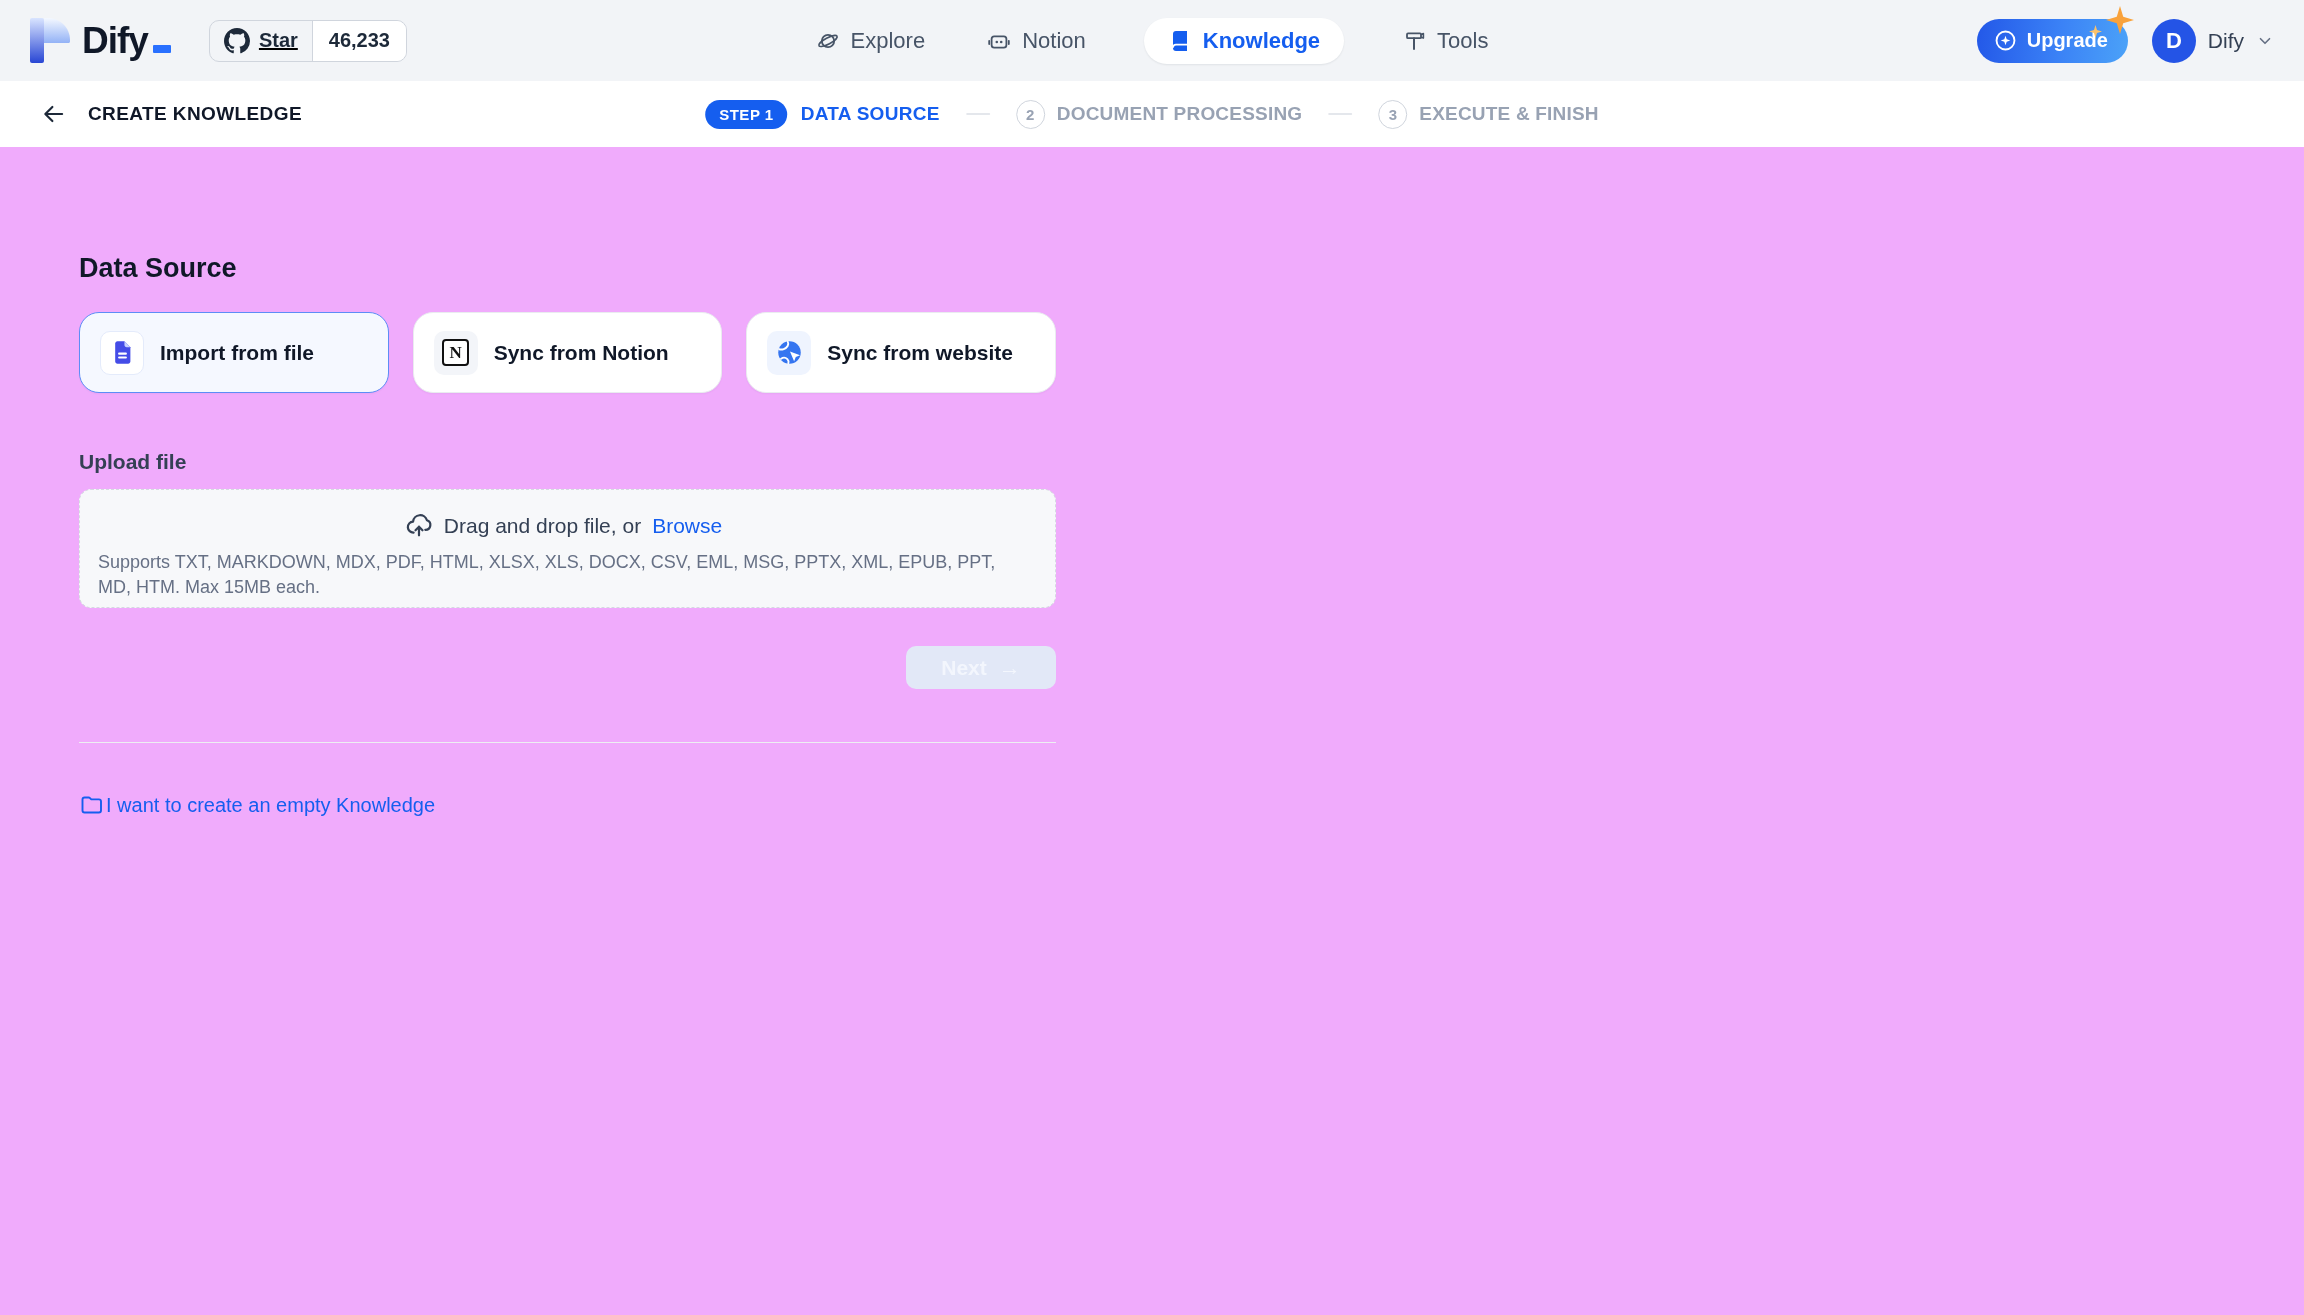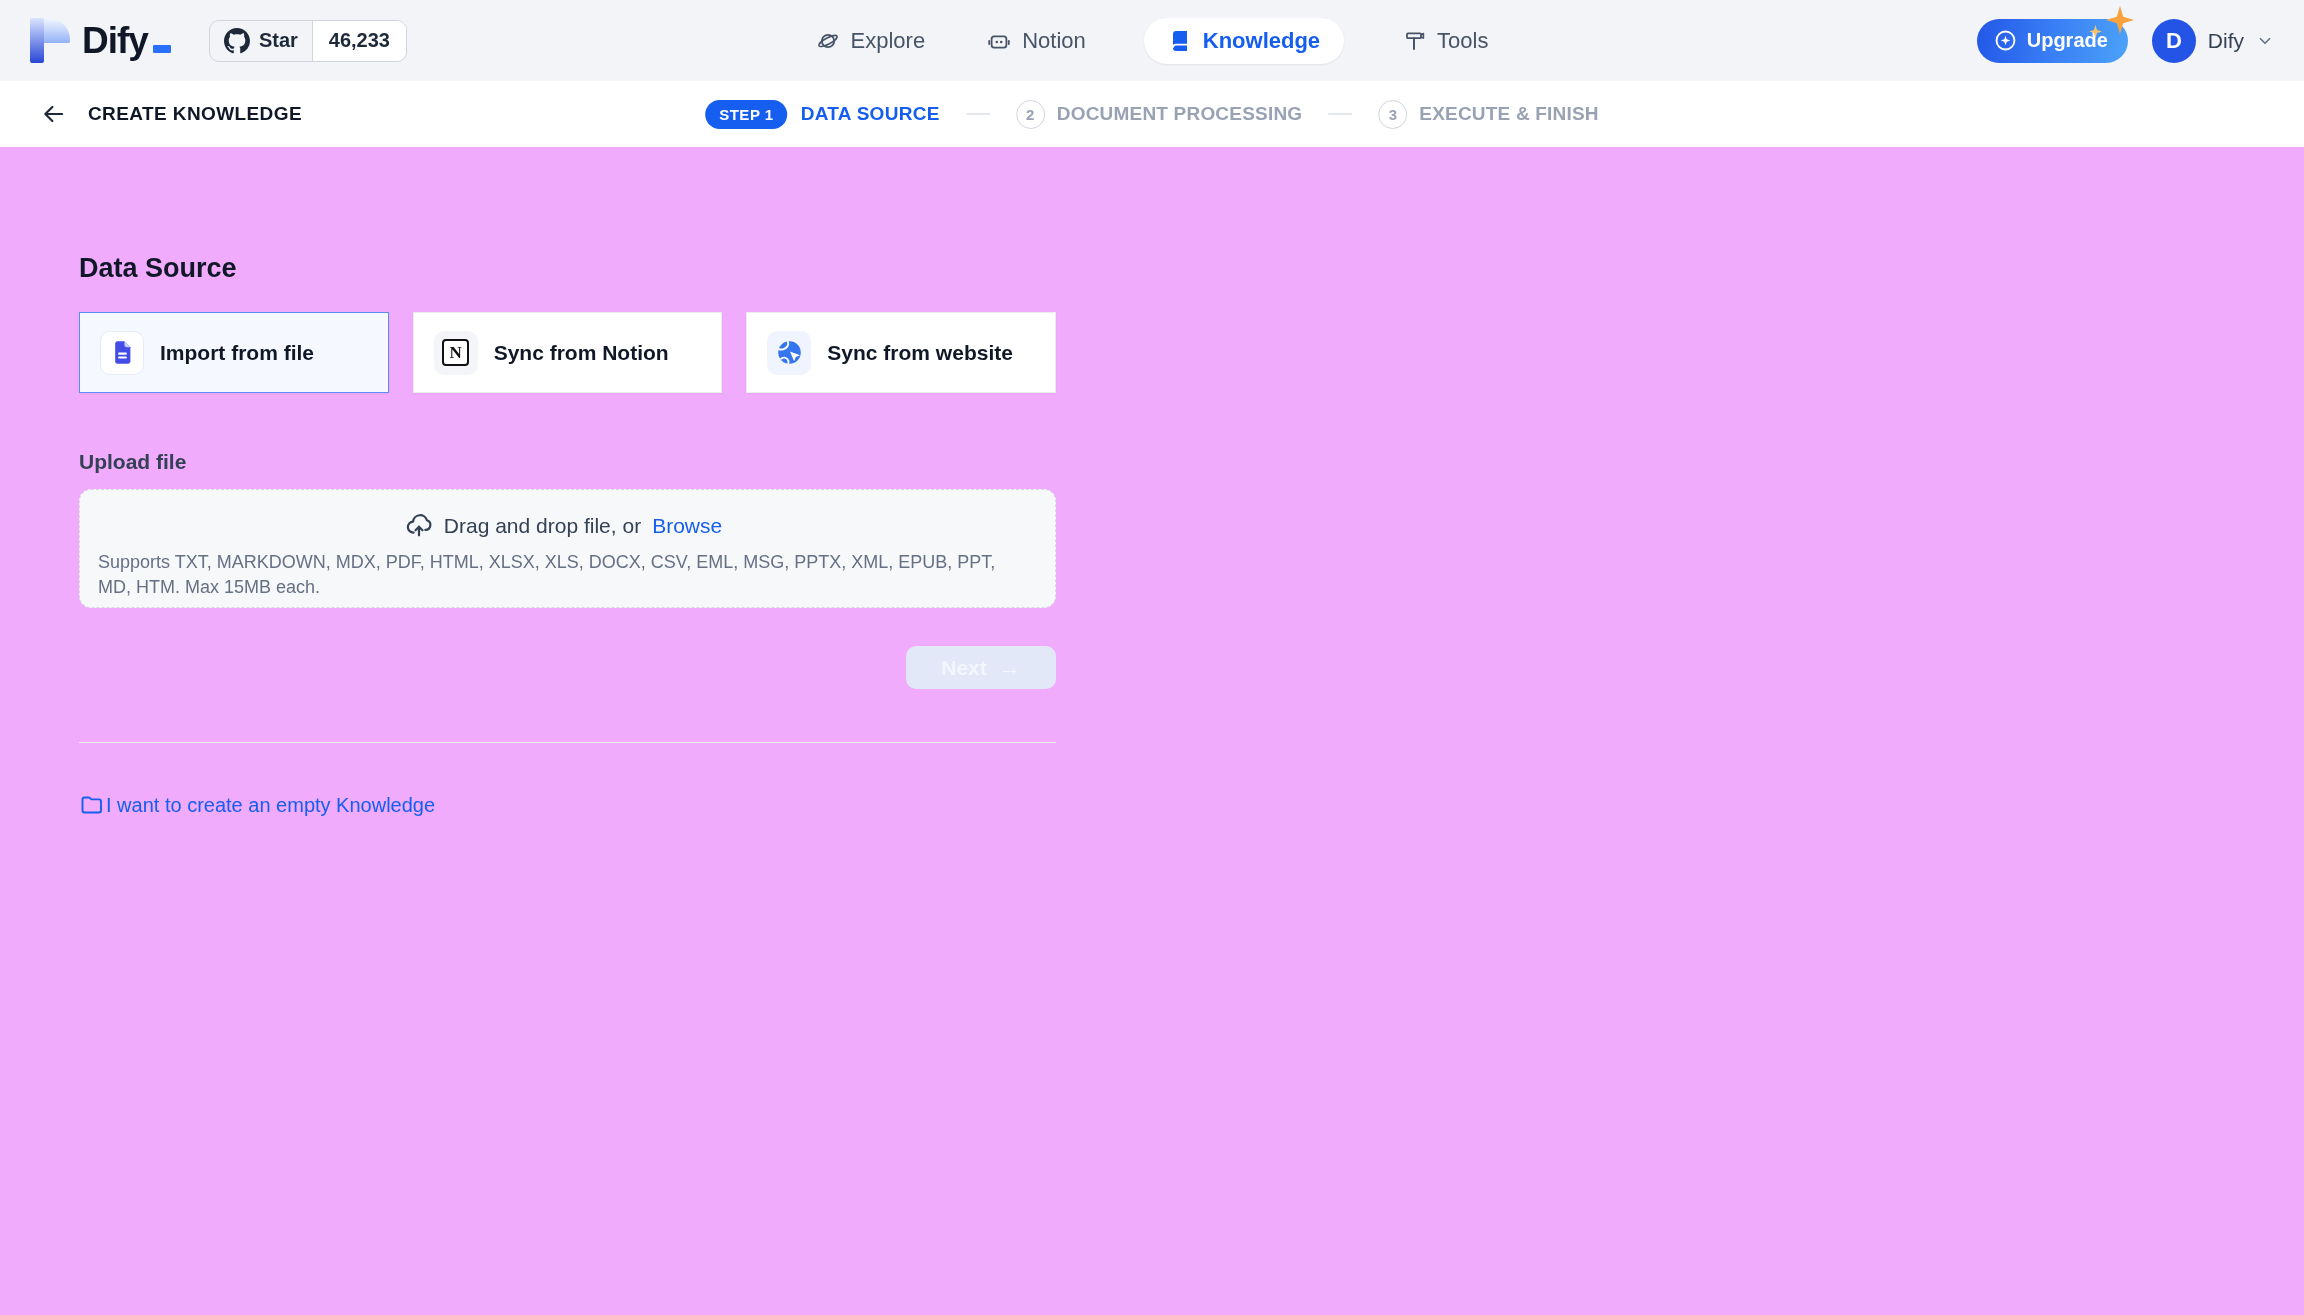--- a/index.html
+++ b/index.html
@@ -8,21 +8,21 @@
 
   
   .header { height:81px; background:#F2F4F7; display:flex; align-items:center; padding:0 30px; }
   .hdr-left { display:flex; align-items:center; flex:1; min-width:0; }
   .logo { display:flex; align-items:center; gap:12px; cursor:pointer; }
   .logo-mark { width:40px; height:45px; position:relative; }
   .wordmark { font-size:37px; font-weight:800; color:#101828; letter-spacing:-1px; display:flex; align-items:baseline; }
   .wordmark .underscore { width:18px; height:8px; background:#2970FF; display:inline-block; margin-left:5px; border-radius:1px; }
 
   .gh-widget { margin-left:38px; display:flex; align-items:stretch; height:42px; border:1px solid #D0D5DD; border-radius:10px; overflow:hidden; cursor:pointer; background:transparent; }
-  .gh-star { display:flex; align-items:center; gap:9px; padding:0 14px; }
+  .gh-star { display:flex; align-items:center; gap:9px; padding:0 14px;text-decoration:underline; }
   .gh-star span { font-size:20px; font-weight:600; color:#1D2939; }
   .gh-count { display:flex; align-items:center; padding:0 16px; background:#ffffff; border-left:1px solid #D0D5DD; font-size:20px; font-weight:700; color:#1D2939; }
 
   .nav { display:flex; align-items:center; gap:54px; }
   .nav-item { display:flex; align-items:center; gap:11px; font-size:22px; font-weight:500; color:#475467; cursor:pointer; padding:10px 4px; }
   .nav-item svg { flex:0 0 auto; }
   .nav-item.active { background:#ffffff; border-radius:999px; padding:10px 24px; color:#155EEF; font-weight:600; box-shadow:0 1px 2px rgba(16,24,40,.08); }
 
   .hdr-right { display:flex; align-items:center; justify-content:flex-end; flex:1; min-width:0; gap:24px; }
   .upgrade-btn { position:relative; display:flex; align-items:center; gap:9px; height:44px; padding:0 20px 0 16px; border-radius:999px; background:linear-gradient(95deg,#2358E8 0%,#3B82F6 55%,#4BA2F8 100%); color:#fff; font-size:20px; font-weight:600; cursor:pointer; }
@@ -42,21 +42,21 @@
   .step-label-active { margin-left:13px; font-size:19px; font-weight:700; letter-spacing:.3px; color:#155EEF; }
   .step-sep { width:24px; height:2px; background:#E4E7EC; margin:0 26px; border-radius:1px; }
   .step-circle { width:29px; height:29px; border-radius:50%; border:1.5px solid #D0D5DD; display:flex; align-items:center; justify-content:center; font-size:15px; font-weight:600; color:#98A2B3; background:#fff; }
   .step-label { margin-left:12px; font-size:19px; font-weight:600; letter-spacing:.2px; color:#98A2B3; }
 
   
   .main { padding-left:79px; }
   .section-title { margin-top:106px; font-size:27px; font-weight:700; color:#101828; }
 
   .cards { margin-top:28px; width:977px; display:flex; gap:24px; }
-  .card { flex:1; height:81px; display:flex; align-items:center; padding:0 20px; background:#fff; border:1px solid #EAECF0; border-radius:0; cursor:pointer; box-shadow:0 1px 2px rgba(16,24,40,.04); }
+  .card { flex:1; height:81px; display:flex; align-items:center; padding:0 20px; background:#fff; border:1px solid #EAECF0; border-radius:20px; cursor:pointer; box-shadow:0 1px 2px rgba(16,24,40,.04); }
   .card.selected { background:#F5F8FF; border:1.5px solid #5C8DF7; }
   .card-icon-box { width:44px; height:44px; border-radius:10px; display:flex; align-items:center; justify-content:center; }
   .card.selected .card-icon-box { background:#fff; border:1px solid #E4EBFB; }
   .card-icon-box.notion { background:#F3F5F9; }
   .card-icon-box.globe { background:#EFF4FE; }
   .card-label { margin-left:16px; font-size:21px; font-weight:600; color:#101828; }
 
   .notion-glyph { width:27px; height:27px; border:2.2px solid #111; border-radius:4px; display:flex; align-items:center; justify-content:center; font-family:"Liberation Serif", serif; font-weight:700; font-size:17px; color:#111; background:#fff; }
 
   .upload-label { margin-top:57px; font-size:21px; font-weight:600; color:#344054; }

